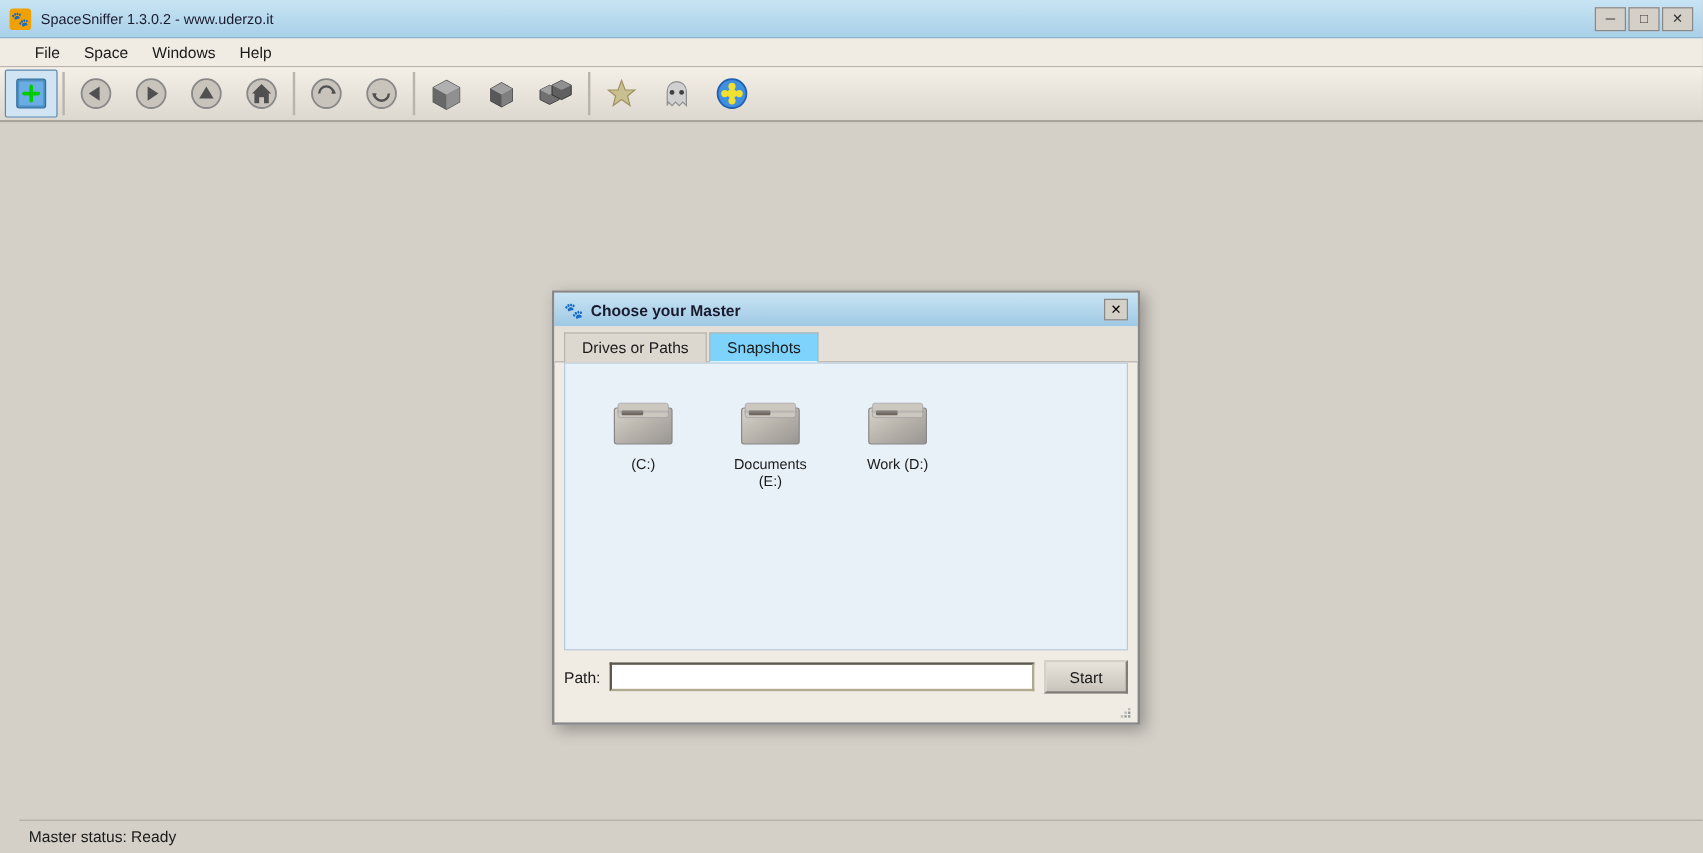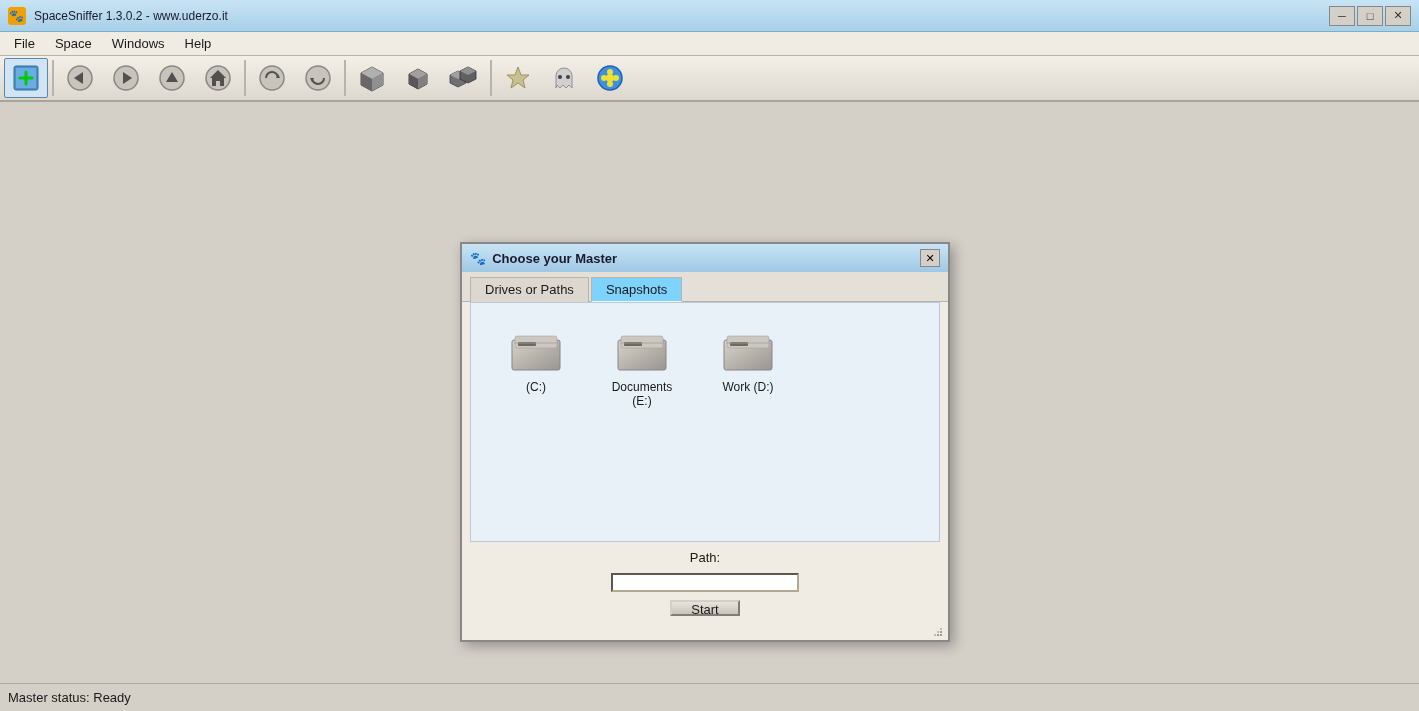--- a/index.html
+++ b/index.html
@@ -58,21 +58,21 @@
       cursor: pointer;
       color: #333;
     }
 
     
     .menu-bar {
       background: #f0ece4;
       height: 24px;
       display: flex;
       align-items: center;
-      padding: 0 4px;
+      padding: 0 19px;
       border-bottom: 1px solid #b8b4ac;
     }
     .menu-item {
       padding: 2px 10px;
       cursor: pointer;
       color: #1a1a1a;
       font-size: 13px;
     }
 
     
@@ -113,21 +113,21 @@
       background: #d4d0c8;
       flex: 1;
       position: relative;
       height: calc(711px - 32px - 24px - 46px - 28px);
     }
 
     
     .status-bar {
       position: absolute;
       bottom: 0;
-      left: 0;
+      left: 16px;
       right: 0;
       height: 28px;
       background: #d4d0c8;
       border-top: 1px solid #b0aca4;
       display: flex;
       align-items: center;
       padding: 0 8px;
       font-size: 13px;
       color: #1a1a1a;
     }
@@ -233,39 +233,38 @@
       text-align: center;
       color: #1a1a1a;
     }
 
     
     .dialog-footer {
       padding: 8px;
       display: flex;
       align-items: center;
       gap: 8px;
-      flex-direction: column;
     }
     .path-label {
       font-size: 13px;
       color: #1a1a1a;
       white-space: nowrap;
     }
     .path-input {
       flex: 1;
       height: 24px;
       border: 2px inset #b0a890;
       background: white;
       padding: 0 4px;
       font-size: 13px;
       outline: none;
     }
     .start-btn {
       width: 70px;
-      height: 16px;
+      height: 28px;
       background: linear-gradient(to bottom, #e8e4dc, #c8c4bc);
       border: 2px outset #d4d0c8;
       font-size: 13px;
       cursor: pointer;
       color: #1a1a1a;
     }
 
     
     .dialog-grip {
       display: flex;

